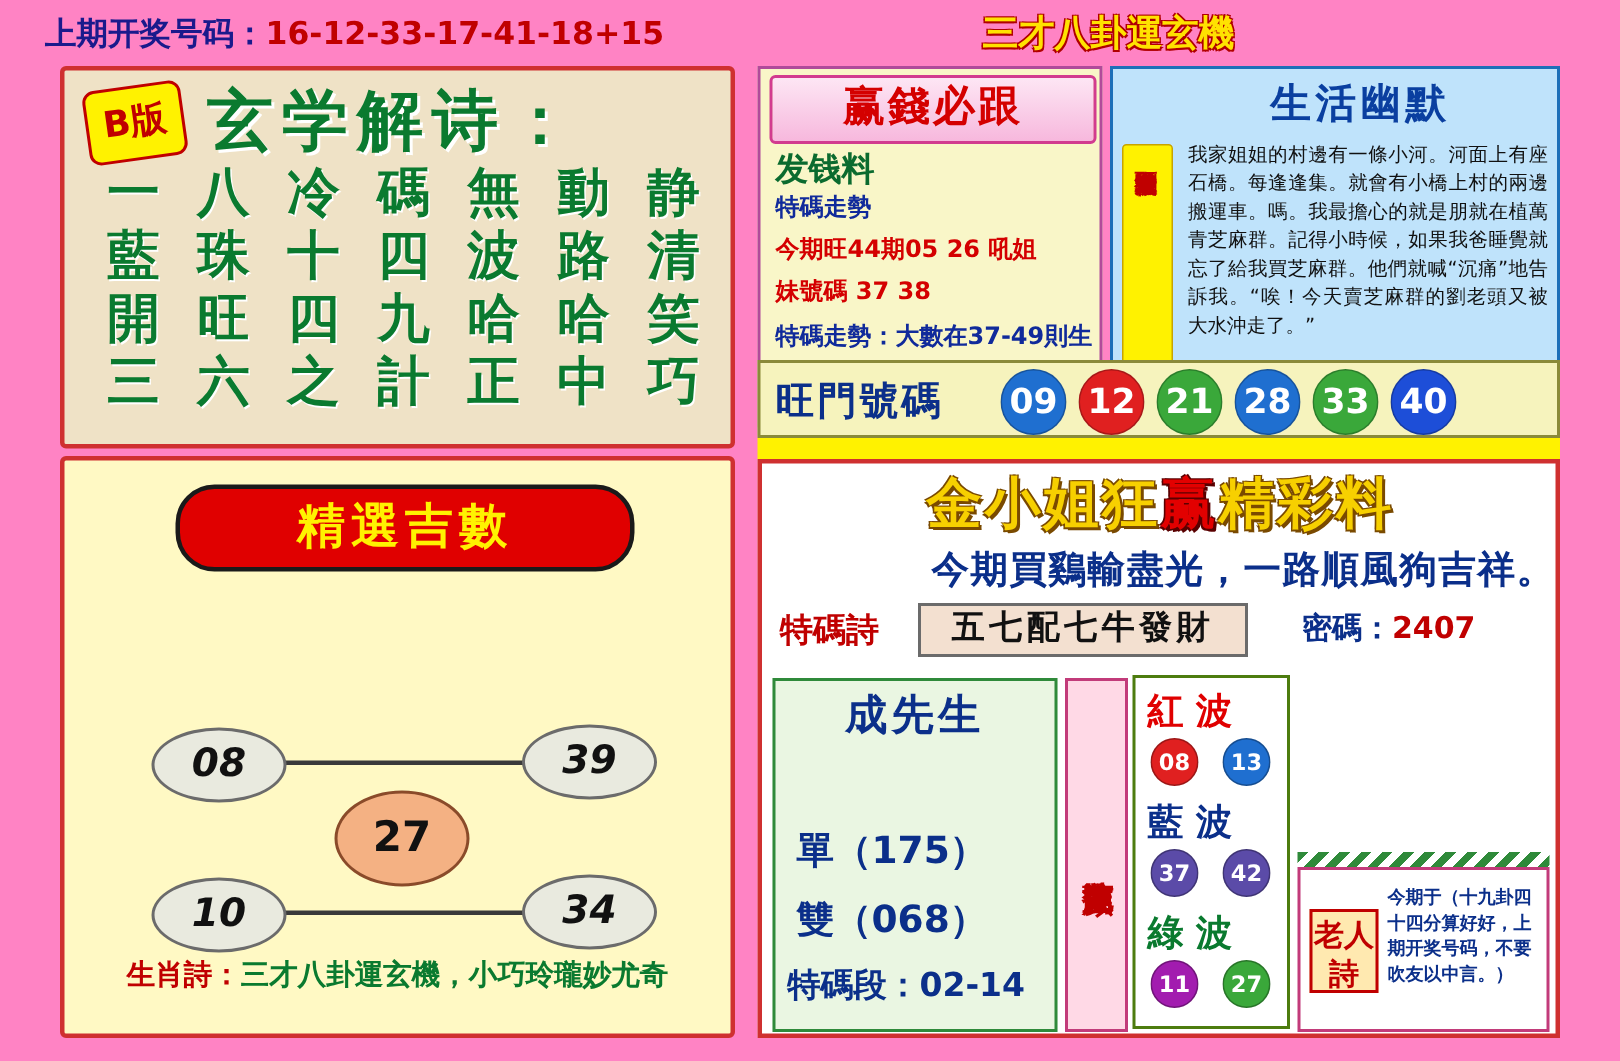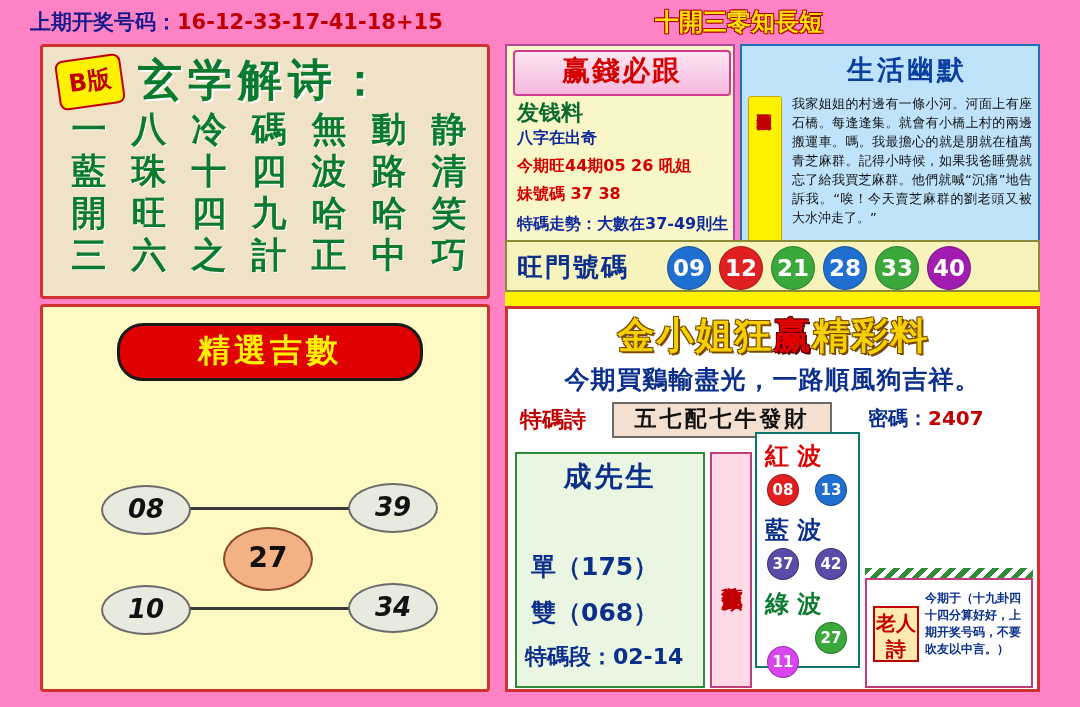--- a/index.html
+++ b/index.html
@@ -151,21 +151,21 @@
     background:#ffffff;border:3px solid #cf3030;
   }
   .gold-title{
     position:absolute;left:8px;top:4px;width:515px;height:48px;
     text-align:center;font-size:37px;font-weight:bold;line-height:46px;
     color:#f7d000;letter-spacing:2px;
     text-shadow:2px 2px 0 #7a4a00,-1px -1px 0 #7a4a00,1px -1px 0 #7a4a00,-1px 1px 0 #7a4a00;
   }
   .gold-title .redchar{color:#e20000;text-shadow:2px 2px 0 #5a0000,-1px -1px 0 #5a0000,1px -1px 0 #5a0000,-1px 1px 0 #5a0000;}
   .slogan{
-    position:absolute;left:0;top:54px;width:529px;text-align:center;
+    position:absolute;left:0;top:54px;width:529px;text-align:right;
     font-size:25px;font-weight:bold;color:#0b2f8a;letter-spacing:1px;
   }
   .tm-row{position:absolute;left:12px;top:96px;width:340px;height:32px;}
   .tm-label{
     position:absolute;left:0;top:0;font-size:22px;font-weight:bold;color:#c00000;
   }
   .tm-box{
     position:absolute;left:92px;top:-3px;width:216px;height:32px;
     background:#f3e0d0;border:2px solid #6b6b6b;
     text-align:center;font-size:22px;font-weight:bold;color:#111;line-height:29px;letter-spacing:3px;
@@ -202,22 +202,22 @@
     background:#ffd9e6;border:2px solid #c23b7a;
   }
   #yanse .v{
     position:absolute;left:4px;top:4px;width:32px;height:226px;
     writing-mode:vertical-rl;text-orientation:upright;
     font-size:21px;font-weight:bold;color:#c00000;line-height:32px;text-align:center;
   }
 
   
   #bo{
-    left:755px;top:432px;width:105px;height:236px;
-    background:#ffffff;border:2px solid #0f766e;
+    left:755px;top:450px;width:105px;height:236px;
+    background:#ffffff;border:2px solid #4d7c0f;
   }
   .bo-row{position:absolute;left:0;width:101px;}
   .bo-name{position:absolute;font-size:24px;font-weight:bold;}
   .bo-name.red{color:#e00000;}
   .bo-name.blue{color:#0b2f8a;}
   .bo-name.green{color:#0a7a2f;}
   .bo-ball{
     position:absolute;width:30px;height:30px;border-radius:50%;
     color:#fff;font-size:15px;font-weight:bold;text-align:center;line-height:30px;
     border:1px solid rgba(0,0,0,.3);
@@ -256,21 +256,21 @@
 </style>
 </head>
 <body>
 
 <div class="page">
 
   <div class="topbar">
     <div class="prev-draw">
       <span>上期开奖号码：</span><span class="nums">16-12-33-17-41-18+15</span>
     </div>
-    <div class="brand">十開三零知長短</div>
+    <div class="brand">三才八卦運玄機</div>
   </div>
 
   <div class="panel" id="left-xuanxue">
     <div class="bver">B版</div>
     <div class="xx-title">玄学解诗：</div>
     <div class="xx-grid">
       <div class="xx-row">
         <span>一</span>
         <span>八</span>
         <span>冷</span>
@@ -315,47 +315,50 @@
 
   <div class="panel" id="left-jixu">
     <div class="jx-title">精選吉數</div>
     <div class="lnk" style="left:140px;top:200px;width:205px;"></div>
     <div class="lnk" style="left:140px;top:300px;width:205px;"></div>
     <div class="ball-o" style="left:58px;top:178px;">08</div>
     <div class="ball-o" style="left:305px;top:176px;">39</div>
     <div class="ball-center" style="left:180px;top:220px;">27</div>
     <div class="ball-o" style="left:58px;top:278px;">10</div>
     <div class="ball-o" style="left:305px;top:276px;">34</div>
+    <div class="jx-foot">
+      <span class="lead">生肖詩：</span><span>三才八卦運玄機，小巧玲瓏妙尤奇</span>
+    </div>
   </div>
 
   <div class="panel" id="yq-panel">
     <div class="yq-title">赢錢必跟</div>
     <div class="yq-sub">发钱料</div>
-    <div class="yq-line" style="top:82px;">八字在出奇</div>
+    <div class="yq-line" style="top:82px;">特碼走勢</div>
     <div class="yq-line yq-red" style="top:110px;">今期旺44期05 26 吼姐</div>
     <div class="yq-line yq-red" style="top:138px;">妹號碼 37 38</div>
     <div class="yq-line" style="top:168px;">特碼走勢：大數在37-49則生</div>
     <div class="yq-line" style="top:194px;">，或轉小數不排除01 20 21.</div>
   </div>
 
   <div class="panel" id="sh-panel">
     <div class="sh-title">生活幽默</div>
     <div class="sh-vert">劉老頭被大水沖走了</div>
     <div class="sh-body">我家姐姐的村邊有一條小河。河面上有座石橋。每逢逢集。就會有小橋上村的兩邊搬運車。嗎。我最擔心的就是朋就在植萬青芝麻群。記得小時候，如果我爸睡覺就忘了給我買芝麻群。他們就喊“沉痛”地告訴我。“唉！今天賣芝麻群的劉老頭又被大水沖走了。”</div>
   </div>
 
   <div class="panel" id="wm-strip">
     <div class="wm-label">旺門號碼</div>
     <div class="wm-balls">
       <div class="wm-ball" style="background:#1f6fd0">09</div>
       <div class="wm-ball" style="background:#e02020">12</div>
       <div class="wm-ball" style="background:#3aa83a">21</div>
       <div class="wm-ball" style="background:#1f6fd0">28</div>
       <div class="wm-ball" style="background:#3aa83a">33</div>
-      <div class="wm-ball" style="background:#a21caf">40</div>
+      <div class="wm-ball" style="background:#1d4ed8">40</div>
     </div>
   </div>
 
   <div class="panel" id="yellow-gap"></div>
 
   <div class="panel" id="right-main">
     <div class="gold-title">
       <span>金小姐狂</span><span class="redchar">赢</span><span>精彩料</span>
     </div>
     <div class="slogan">今期買鷄輸盡光，一路順風狗吉祥。</div>
@@ -385,21 +388,21 @@
       <div class="bo-ball" style="left:10px;top:34px;background:#e02020;">08</div>
       <div class="bo-ball" style="left:58px;top:34px;background:#1f6fd0;">13</div>
     </div>
     <div class="bo-row" style="top:80px;">
       <div class="bo-name blue" style="left:8px;top:0;">藍 波</div>
       <div class="bo-ball" style="left:10px;top:34px;background:#5b4ba8;">37</div>
       <div class="bo-ball" style="left:58px;top:34px;background:#5b4ba8;">42</div>
     </div>
     <div class="bo-row" style="top:154px;">
       <div class="bo-name green" style="left:8px;top:0;">綠 波</div>
-      <div class="bo-ball" style="left:10px;top:34px;background:#d946ef;margin-top:24px;">11</div>
+      <div class="bo-ball" style="left:10px;top:34px;background:#a21caf;">11</div>
       <div class="bo-ball" style="left:58px;top:34px;background:#3aa83a;">27</div>
     </div>
   </div>
 
 
   <div class="zig"></div>
 
   <div class="panel" id="laoren">
     <div class="lr-badge">老人詩</div>
     <div class="lr-text">今期于（十九卦四十四分算好好，上期开奖号码，不要吹友以中言。）</div>

